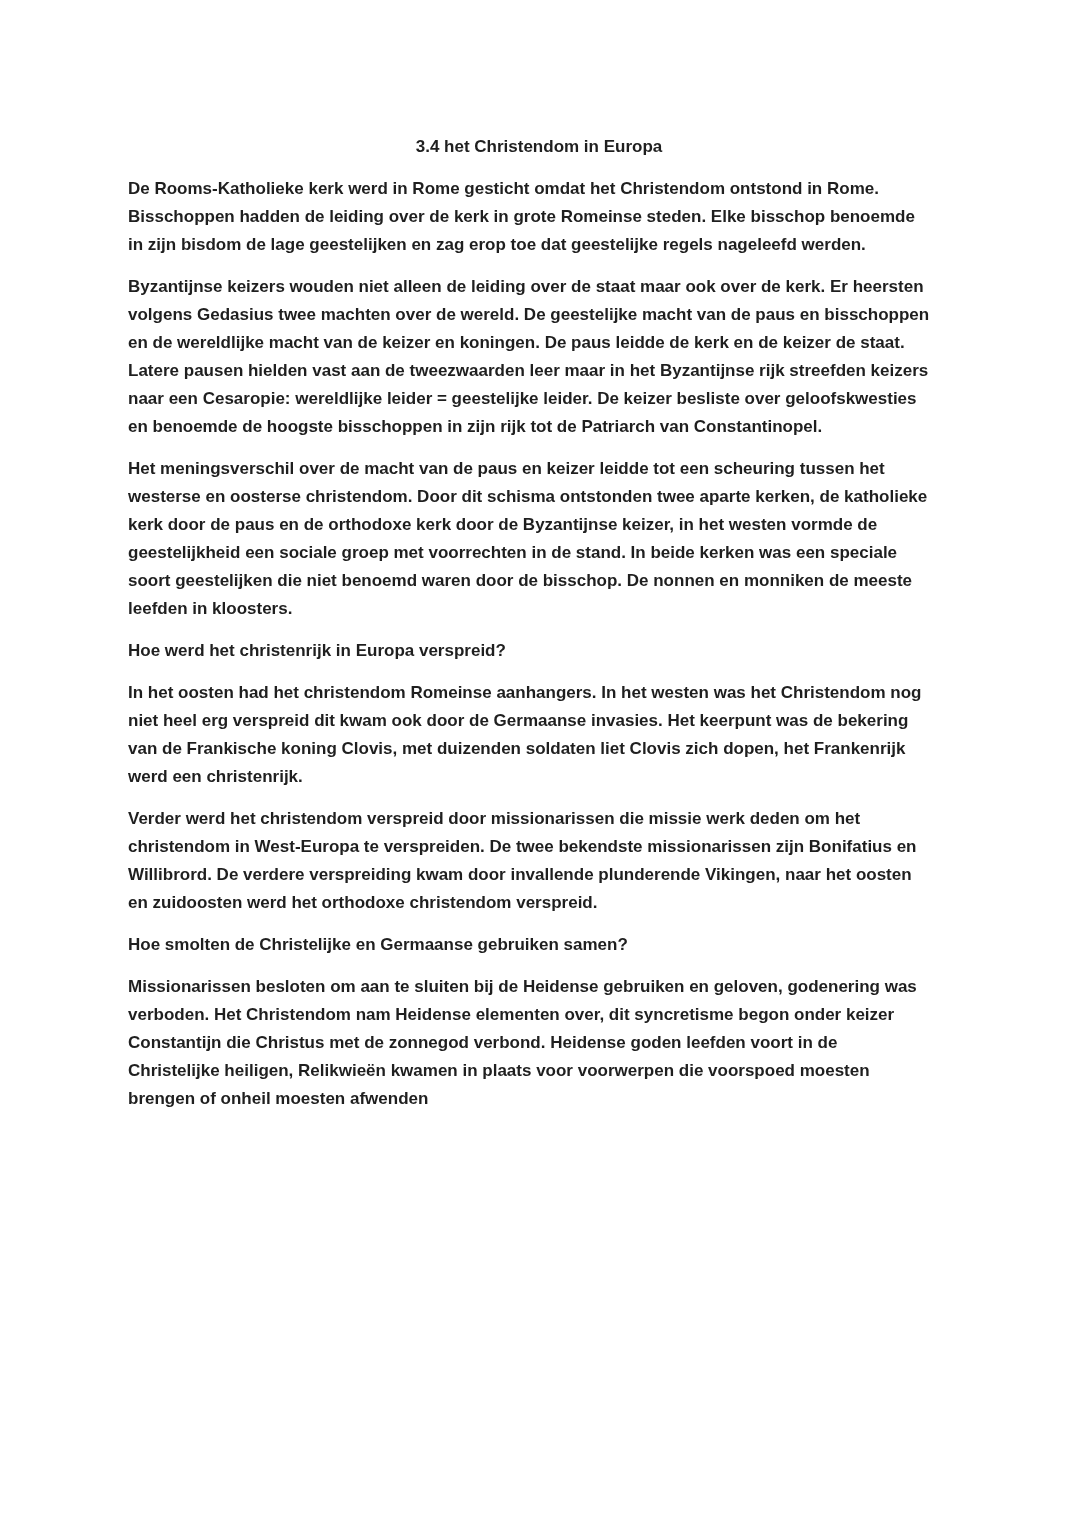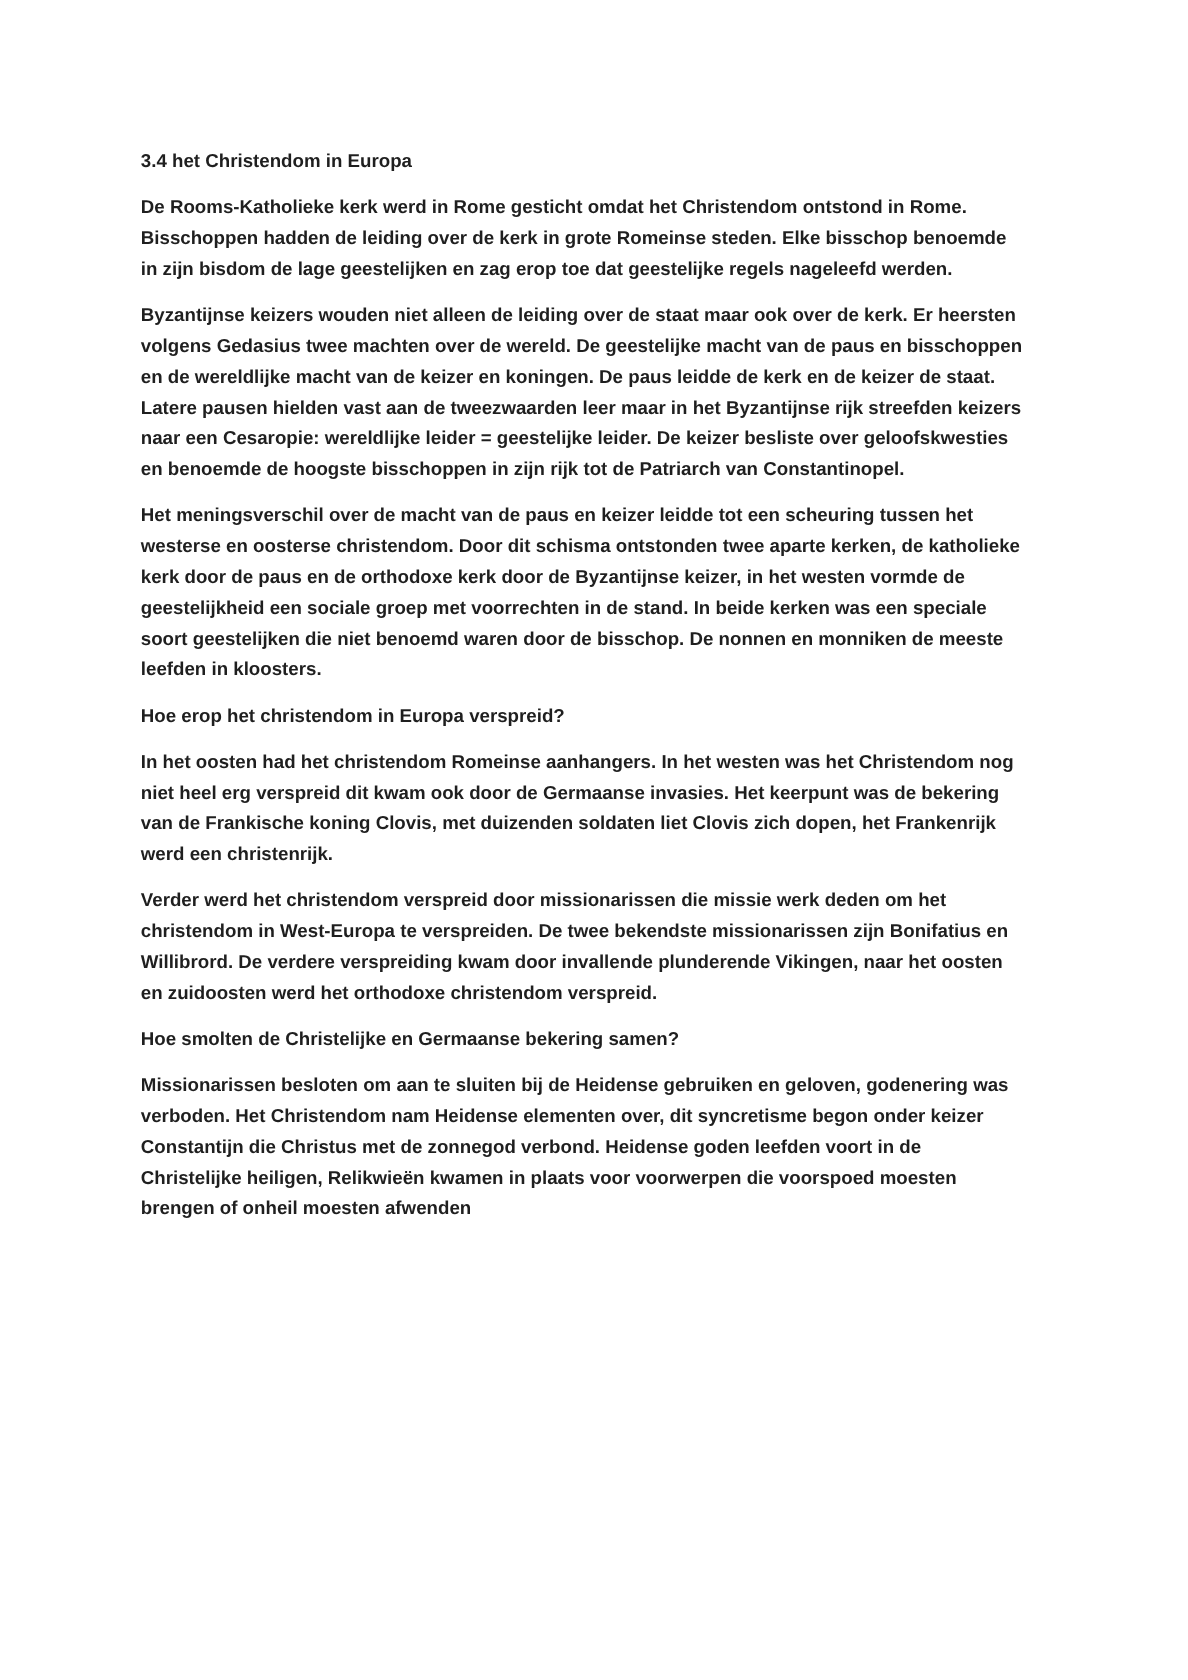--- a/index.html
+++ b/index.html
@@ -15,20 +15,21 @@
     padding: 133px 130px 60px 128px;
     background: #ffffff;
     font-family: "Liberation Sans", "DejaVu Sans", sans-serif;
     color: #1f1f1f;
   }
   .doc-title {
     font-size: 17px;
     font-weight: 700;
     line-height: 28px;
     margin: 0 0 14px 0;
+    text-align: center;
   }
   .doc-heading {
     font-size: 17px;
     font-weight: 700;
     line-height: 28px;
     margin: 0 0 14px 0;
   }
   .doc-paragraph {
     font-size: 17px;
     font-weight: 700;
@@ -44,22 +45,22 @@
   <h1 class="doc-title">3.4 het Christendom in Europa</h1>
 
 
 
   <p class="doc-paragraph">De Rooms-Katholieke kerk werd in Rome gesticht omdat het Christendom ontstond in Rome. Bisschoppen hadden de leiding over de kerk in grote Romeinse steden. Elke bisschop benoemde in zijn bisdom de lage geestelijken en zag erop toe dat geestelijke regels nageleefd werden.</p>
 
   <p class="doc-paragraph">Byzantijnse keizers wouden niet alleen de leiding over de staat maar ook over de kerk. Er heersten volgens Gedasius twee machten over de wereld. De geestelijke macht van de paus en bisschoppen en de wereldlijke macht van de keizer en koningen. De paus leidde de kerk en de keizer de staat. Latere pausen hielden vast aan de tweezwaarden leer maar in het Byzantijnse rijk streefden keizers naar een Cesaropie: wereldlijke leider = geestelijke leider. De keizer besliste over geloofskwesties en benoemde de hoogste bisschoppen in zijn rijk tot de Patriarch van Constantinopel.</p>
 
   <p class="doc-paragraph">Het meningsverschil over de macht van de paus en keizer leidde tot een scheuring tussen het westerse en oosterse christendom. Door dit schisma ontstonden twee aparte kerken, de katholieke kerk door de paus en de orthodoxe kerk door de Byzantijnse keizer, in het westen vormde de geestelijkheid een sociale groep met voorrechten in de stand. In beide kerken was een speciale soort geestelijken die niet benoemd waren door de bisschop. De nonnen en monniken de meeste leefden in kloosters.</p>
 
-  <h2 class="doc-heading">Hoe erop het christendom in Europa verspreid?</h2>
+  <h2 class="doc-heading">Hoe werd het christenrijk in Europa verspreid?</h2>
 
   <p class="doc-paragraph">In het oosten had het christendom Romeinse aanhangers. In het westen was het Christendom nog niet heel erg verspreid dit kwam ook door de Germaanse invasies. Het keerpunt was de bekering van de Frankische koning Clovis, met duizenden soldaten liet Clovis zich dopen, het Frankenrijk werd een christenrijk.</p>
 
   <p class="doc-paragraph">Verder werd het christendom verspreid door missionarissen die missie werk deden om het christendom in West-Europa te verspreiden. De twee bekendste missionarissen zijn Bonifatius en Willibrord. De verdere verspreiding kwam door invallende plunderende Vikingen, naar het oosten en zuidoosten werd het orthodoxe christendom verspreid.</p>
 
-  <h2 class="doc-heading">Hoe smolten de Christelijke en Germaanse bekering samen?</h2>
+  <h2 class="doc-heading">Hoe smolten de Christelijke en Germaanse gebruiken samen?</h2>
 
   <p class="doc-paragraph">Missionarissen besloten om aan te sluiten bij de Heidense gebruiken en geloven, godenering was verboden. Het Christendom nam Heidense elementen over, dit syncretisme begon onder keizer Constantijn die Christus met de zonnegod verbond. Heidense goden leefden voort in de Christelijke heiligen, Relikwieën kwamen in plaats voor voorwerpen die voorspoed moesten brengen of onheil moesten afwenden</p>
 </div>
 
 </body></html>

